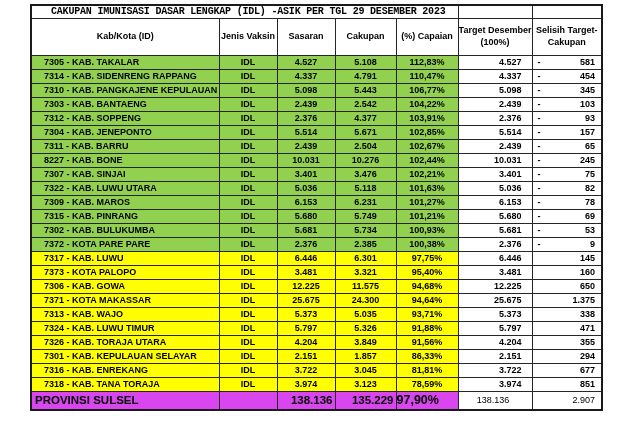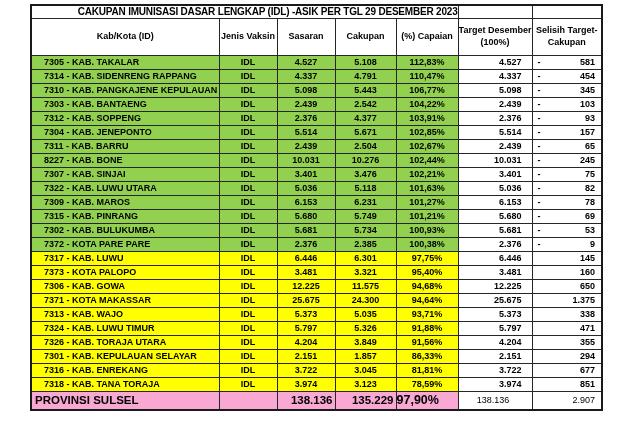--- a/index.html
+++ b/index.html
@@ -8,38 +8,38 @@
     font-family:"Liberation Sans",sans-serif;color:#000;
   }
   .sheet{position:absolute;left:30px;top:4px;}
   table{border-collapse:collapse;table-layout:fixed;border:2px solid #1a1a1a;}
   td,th{
     border:1px solid #262626;padding:0;font-weight:bold;color:#000;
     overflow:hidden;white-space:nowrap;box-sizing:border-box;
   }
   
   .title-row td{height:13px;}
-  .title-cell{font-size:10px;text-align:right;padding-left:7px;letter-spacing:-0.2px;}
+  .title-cell{font-size:10px;text-align:center;padding-left:7px;letter-spacing:-0.2px;font-family:Liberation Mono, monospace;}
   
   .head th{
     font-size:9px;text-align:center;vertical-align:middle;
     white-space:normal;line-height:1.25;height:37px;background:#ffffff;
   }
   
   .data-row td{height:14px;font-size:9px;vertical-align:middle;}
   .c-name{text-align:left;padding-left:12px;}
   .c-center{text-align:center;}
   .c-target{text-align:right;padding-right:10px;background:#ffffff !important;}
   .c-selisih{background:#ffffff !important;}
   .sel-wrap{display:flex;justify-content:space-between;align-items:center;padding:0 6px 0 5px;}
   .sel-dash{min-width:5px;text-align:left;}
   .row-green td{background:#92D050;}
   .row-yellow td{background:#FFFF00;}
   
-  .total-row td{height:19px;background:#f9a8d4;vertical-align:middle;}
+  .total-row td{height:19px;background:#d946ef;vertical-align:middle;}
   .t-label{font-size:11.5px;text-align:left;padding-left:3px;}
   .t-big{font-size:11.5px;text-align:right;padding-right:2px;}
   .t-pct{font-size:12.5px;text-align:left;}
   .t-small{font-size:9px;font-weight:normal;}
   .total-row .c-target{text-align:center;padding-right:4px;}
   .total-row .c-selisih-plain{background:#ffffff !important;text-align:right;padding-right:6px;}
 </style>
 </head>
 <body>
 

